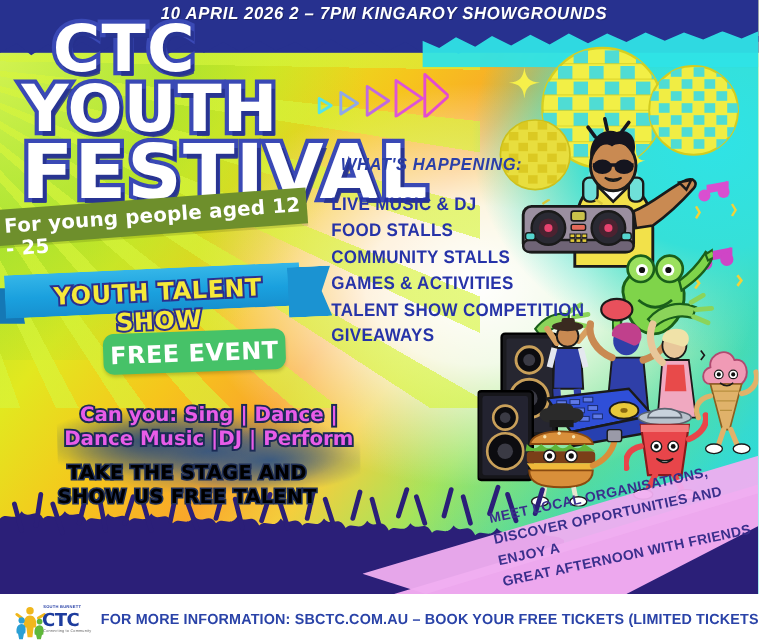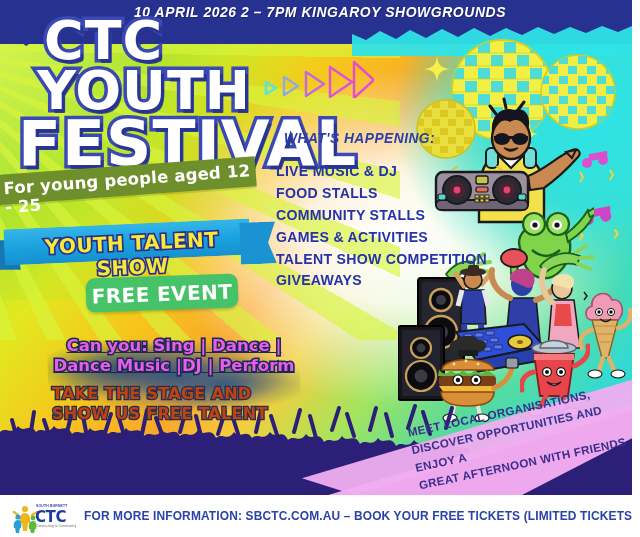--- a/index.html
+++ b/index.html
@@ -73,21 +73,21 @@
     transform:scaleX(.96);
   }
   .title-block{position:absolute;left:18px;top:16px;width:260px;}
   .t-line{
     font-family:"DejaVu Sans",sans-serif;
     font-weight:bold;color:#ffffff;line-height:.92;letter-spacing:1px;
     -webkit-text-stroke:7px #3a49b5;paint-order:stroke fill;
     text-shadow:3px 4px 0 rgba(38,48,140,.85);
   }
   .t1{font-size:54px;margin-left:26px;}
-  .t2{font-size:54px;margin-left:19px;}
+  .t2{font-size:54px;margin-left:0;}
   .t3{font-size:63px;margin-left:0px;}
   .age-band{
     position:absolute;left:-14px;top:166px;width:270px;height:30px;
     background:#6e8f2c;transform:rotate(-4.2deg);
     box-shadow:0 2px 0 rgba(0,0,0,.12);
   }
   .age-text{
     position:absolute;left:4px;top:170px;width:250px;
     transform:rotate(-4.2deg);color:#ffffff;font-size:16.5px;
     font-weight:bold;font-family:"DejaVu Sans",sans-serif;letter-spacing:.2px;
@@ -132,25 +132,25 @@
     background:
       radial-gradient(ellipse 130px 40px at 30% 40%, rgba(42,73,120,.92) 0%, rgba(42,73,120,0) 72%),
       radial-gradient(ellipse 120px 38px at 70% 60%, rgba(48,84,132,.9) 0%, rgba(48,84,132,0) 72%),
       radial-gradient(ellipse 150px 46px at 50% 50%, rgba(52,90,140,.85) 0%, rgba(52,90,140,0) 78%);
     transform:rotate(-1.5deg);filter:blur(.4px);
   }
   .canyou{
     position:absolute;left:52px;top:336px;width:244px;text-align:center;
     color:#e85ce8;font-weight:bold;font-size:16.5px;line-height:1.22;
     font-family:"DejaVu Sans",sans-serif;
-    -webkit-text-stroke:3.2px #1b2a55;paint-order:stroke fill;text-decoration:underline;
+    -webkit-text-stroke:3.2px #1b2a55;paint-order:stroke fill;
   }
   .takestage{
-    position:absolute;left:52px;top:384px;width:244px;
-    color:#c2410c;font-weight:bold;font-size:16px;line-height:1.25;
+    position:absolute;left:34px;top:384px;width:244px;text-align:center;
+    color:#000000;font-weight:bold;font-size:16px;line-height:1.25;
     letter-spacing:.3px;font-family:"DejaVu Sans",sans-serif;
     -webkit-text-stroke:2.6px #203057;paint-order:stroke fill;
   }
   
   .wh-title{
     position:absolute;left:280px;top:130px;color:#2b3fa8;font-weight:bold;
     font-style:italic;font-size:14.5px;letter-spacing:.5px;
     font-family:"Liberation Sans",sans-serif;transform:scaleX(.95);
   }
   .wh-list{

